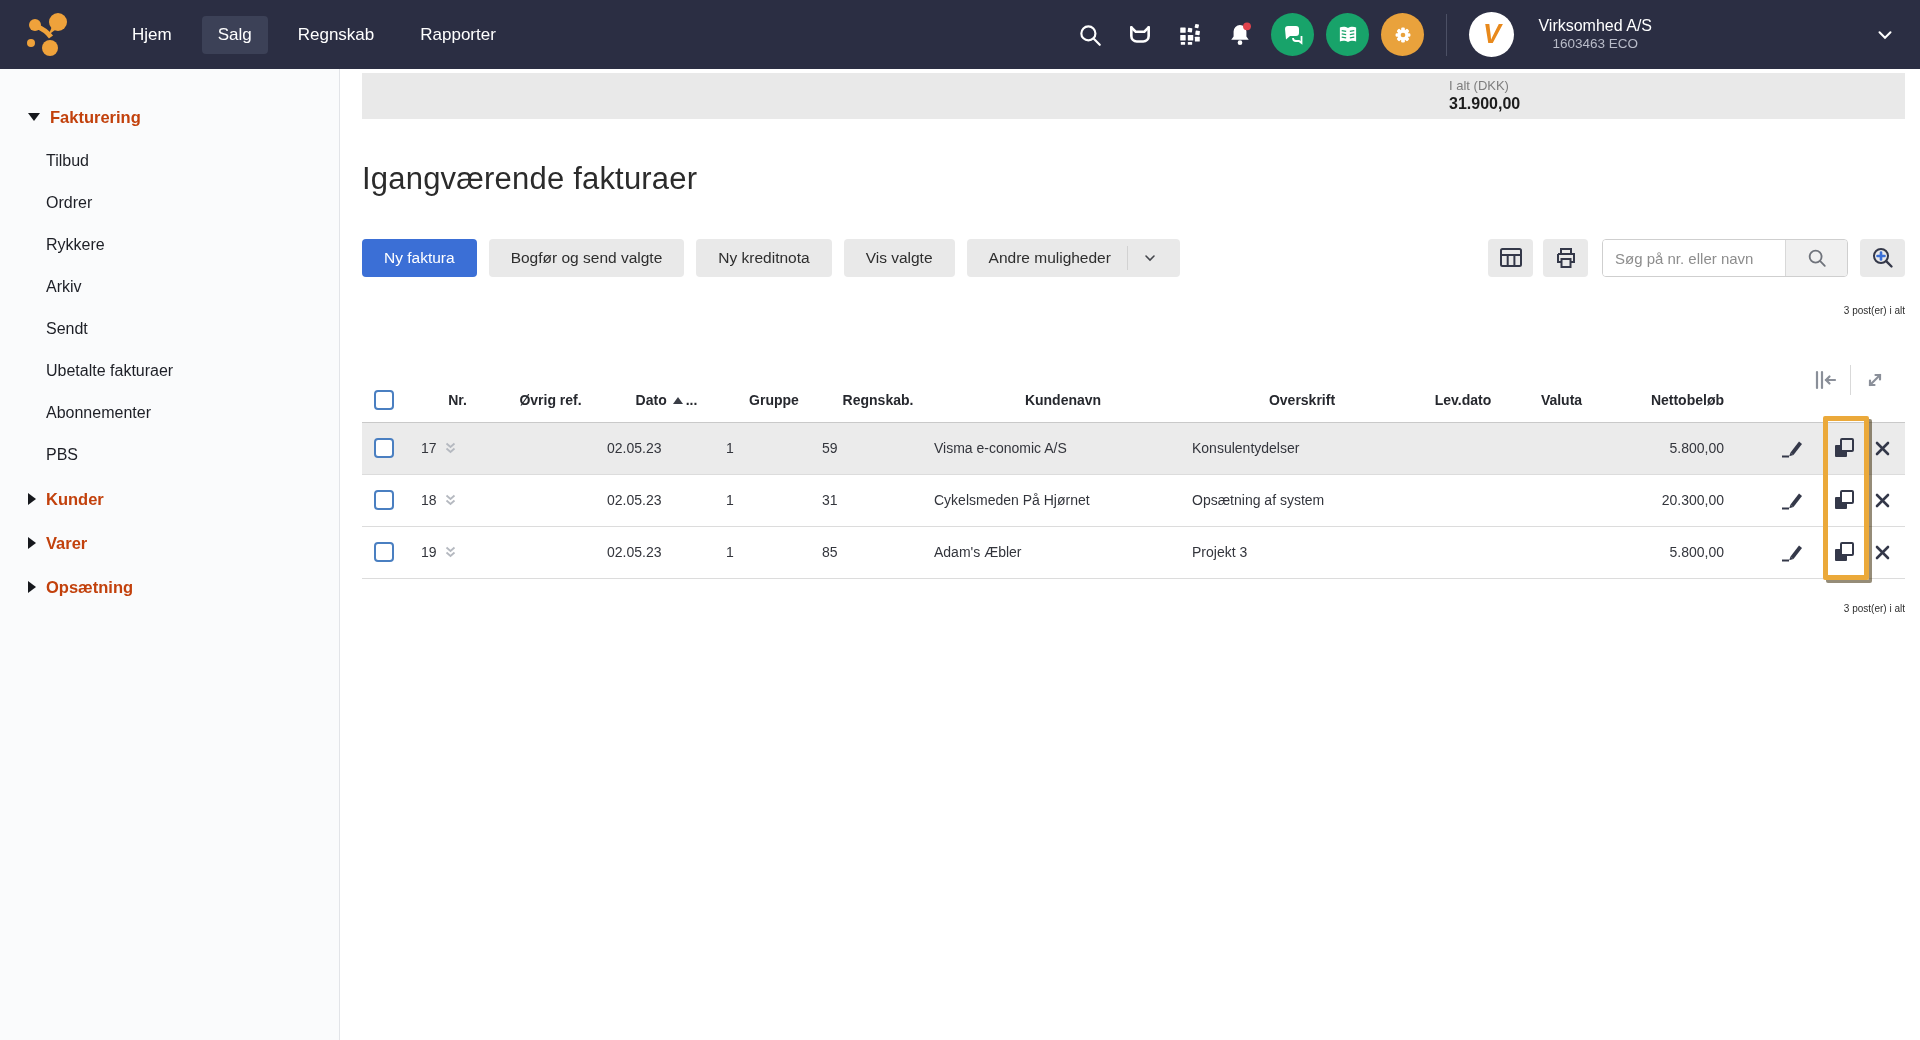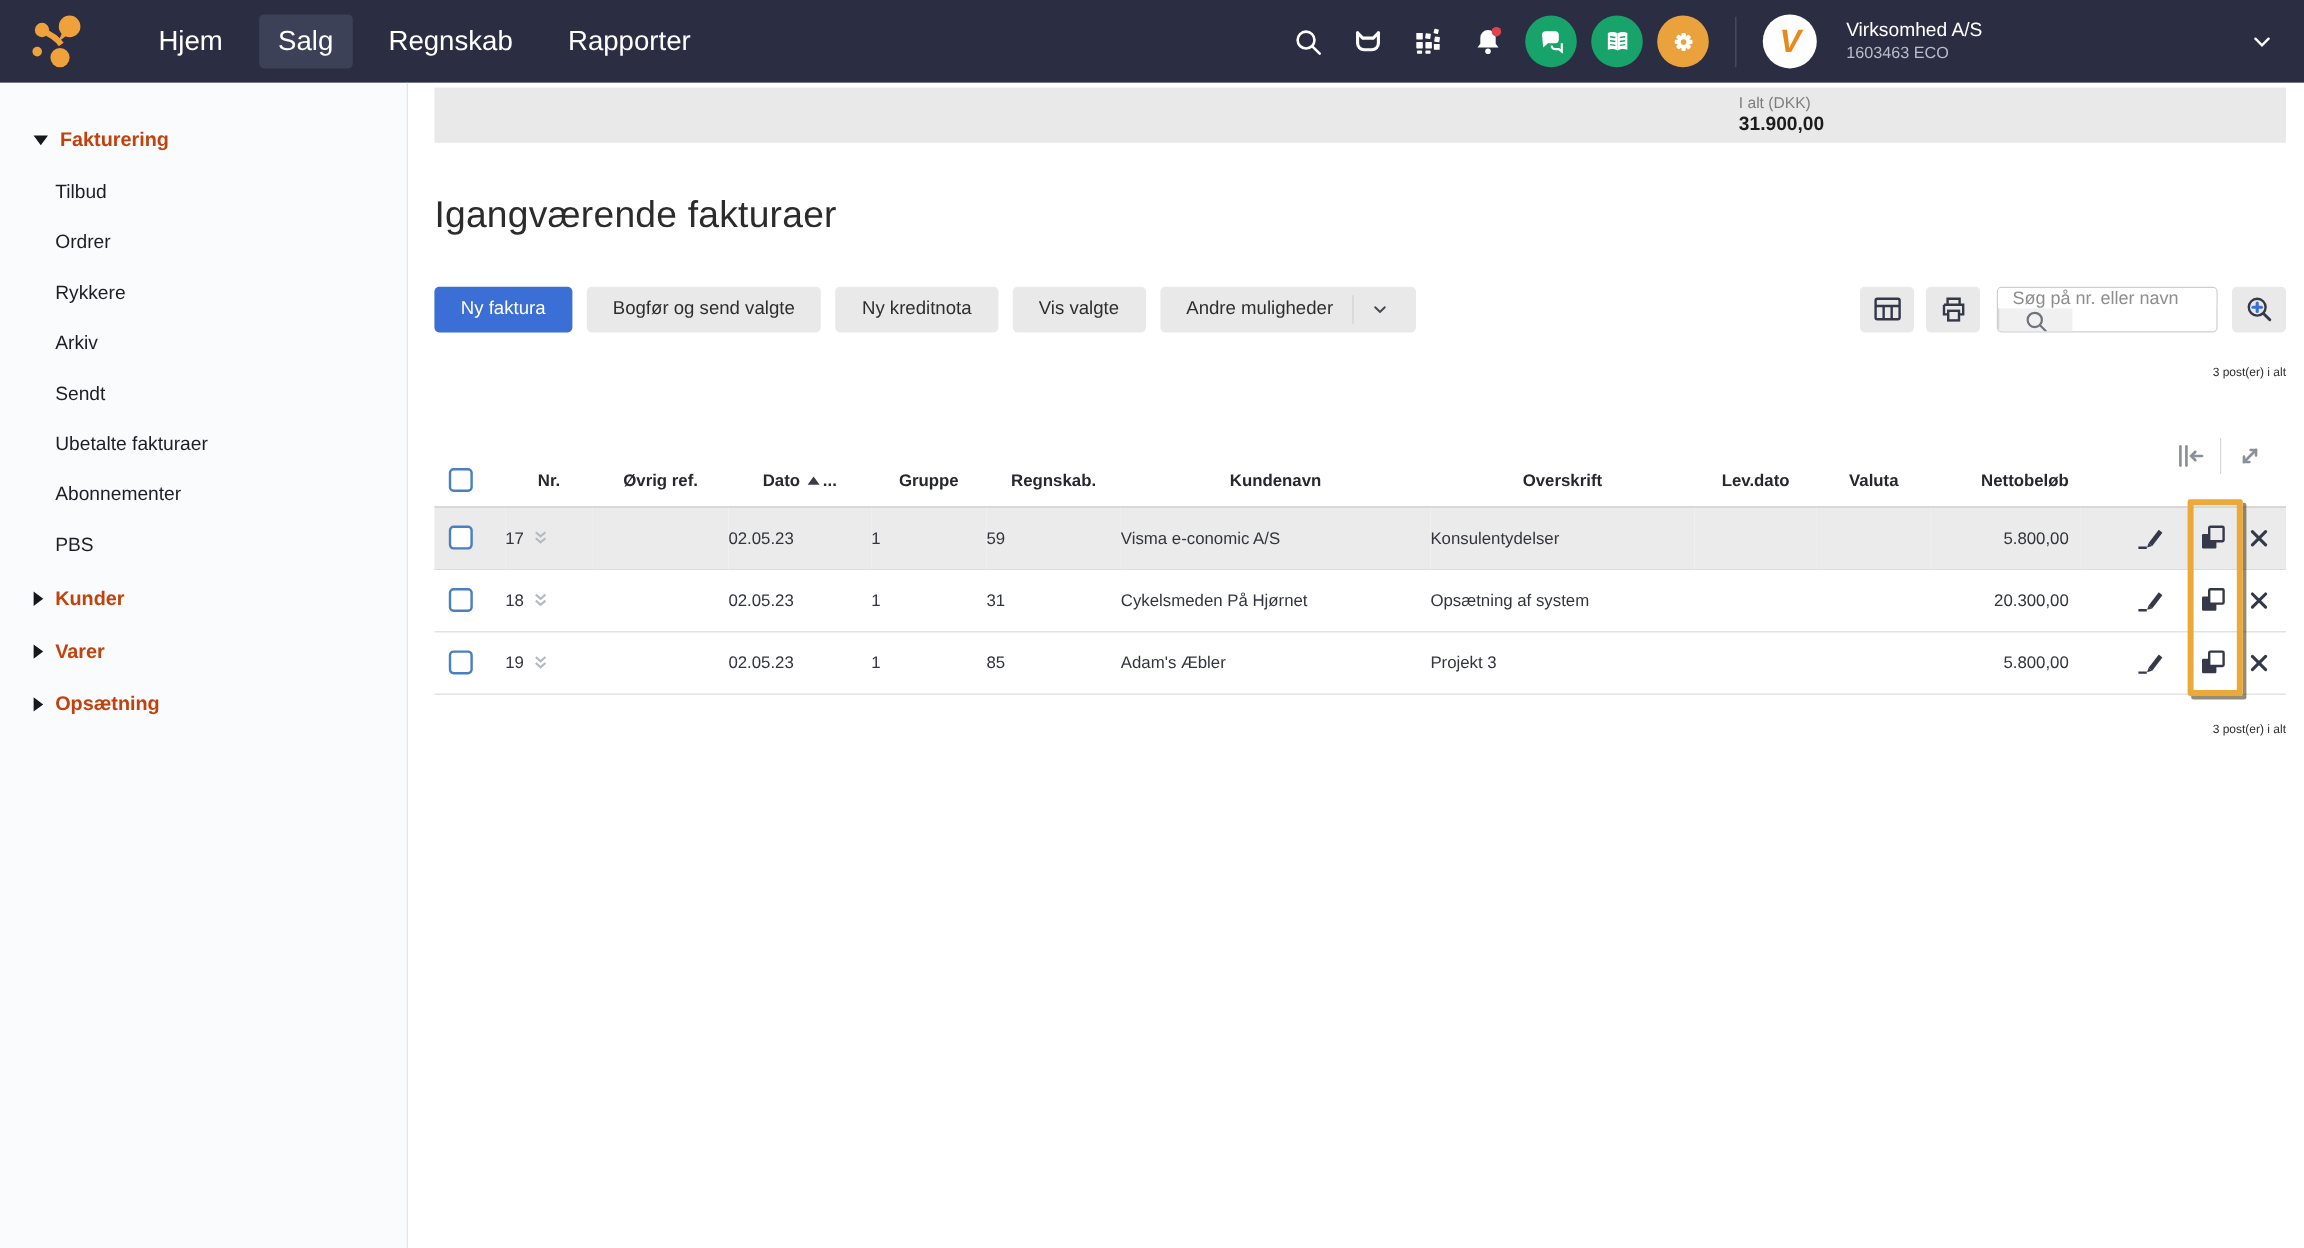--- a/index.html
+++ b/index.html
@@ -5,31 +5,31 @@
   * { margin:0; padding:0; box-sizing:border-box; }
   html,body { width:1920px; height:1040px; overflow:hidden; background:#fff;
     font-family:"Liberation Sans","DejaVu Sans",sans-serif; }
   .app { width:1920px; height:1040px; display:flex; flex-direction:column; }
 
   
   .navbar { height:69px; flex:0 0 69px; background:var(--navbar-bg,#2b2e43);
     display:flex; align-items:center; padding:0 24px 0 20px; color:#fff; }
   .logo { width:56px; height:56px; display:flex; align-items:center; justify-content:center; margin-right:40px; cursor:pointer;}
   .menu { display:flex; align-items:center; gap:14px; }
-  .menu-item { color:#fff; font-size:23px; padding:9px 16px; border-radius:4px; cursor:pointer; text-decoration:none; }
+  .menu-item { color:#fff; font-size:17px; padding:9px 16px; border-radius:4px; cursor:pointer; text-decoration:none; }
   .menu-item.active { background:#3c4157; }
   .nav-right { margin-left:auto; display:flex; align-items:center; gap:12px; }
   .nav-icon-btn { width:38px; height:38px; display:flex; align-items:center; justify-content:center; cursor:pointer; position:relative; }
   .circle-btn { width:43px; height:43px; border-radius:50%; display:flex; align-items:center; justify-content:center; cursor:pointer; }
   .circle-btn.green { background:var(--brand-green,#18a36a); }
   .circle-btn.orange { background:var(--brand-orange,#e9a23c); }
   .nav-divider { width:1px; height:42px; background:#4c5065; margin:0 10px; }
   .avatar { width:45px; height:45px; border-radius:50%; background:#fff; display:flex; align-items:center; justify-content:center; cursor:pointer; }
   .avatar .v { font-size:27px; font-weight:800; color:#e8891c; font-style:italic; line-height:1; }
-  .company { margin-left:12px; line-height:1.25; cursor:pointer; }
+  .company { margin-left:12px; line-height:1.25; cursor:pointer;text-align:center; }
   .company .c-name { font-size:16px; color:#fff; }
   .company .c-id { font-size:13.5px; color:#b9bcc9; }
   .nav-chevron { margin-left:210px; cursor:pointer; display:flex; }
 
   
   .body { flex:1; display:flex; min-height:0; }
 
   
   .sidebar { width:340px; flex:0 0 340px; background:#fafbfc; border-right:1px solid #e2e4e8; padding-top:26px; }
   .side-section { display:flex; align-items:center; height:44px; padding-left:28px; font-size:16.5px; font-weight:bold; color:#c2410c; cursor:pointer; }
@@ -47,21 +47,21 @@
   .t-value { font-size:16px; font-weight:bold; color:#1c1c1c; }
   .page-title { margin-top:42px; font-size:31px; font-weight:300; color:#2b2b2b; letter-spacing:0.2px; }
 
   .toolbar { margin-top:42px; width:1543px; height:38px; display:flex; }
   .btn { height:38px; border:none; border-radius:4px; font-size:15.5px; padding:0 22px; cursor:pointer;
     font-family:inherit; background:#e9e9e9; color:#2e2e2e; margin-right:12px; display:flex; align-items:center; }
   .btn.primary { background:var(--accent-blue,#3b6fd6); color:#fff; }
   .btn .btn-divider { width:1px; height:24px; background:#d2d2d2; margin:0 14px 0 16px; }
   .toolbar-right { margin-left:auto; display:flex; align-items:center; }
   .tool-btn { width:45px; height:38px; background:#e9e9e9; border:none; border-radius:4px; display:flex; align-items:center; justify-content:center; cursor:pointer; margin-left:10px; }
-  .search-group { display:flex; margin-left:14px; height:38px; border:1px solid #cfcfcf; border-radius:4px; overflow:hidden; background:#fff;flex-direction:column; }
+  .search-group { display:flex; margin-left:14px; height:38px; border:1px solid #cfcfcf; border-radius:4px; overflow:hidden; background:#fff; }
   .search-input { width:182px; border:none; outline:none; padding:0 12px; font-size:15px; font-family:inherit; color:#333; }
   .search-input::placeholder { color:#8d8d8d; }
   .search-btn { width:62px; background:#f0f0f0; border:none; border-left:1px solid #d8d8d8; display:flex; align-items:center; justify-content:center; cursor:pointer; }
   .count { width:1543px; text-align:right; font-size:10px; color:#2e2e2e; margin-top:28px; }
   .count.bottom { margin-top:24px; }
 
   
   .table-wrap { position:relative; margin-top:62px; width:1543px; }
   .header-tools { position:absolute; top:-14px; right:6px; display:flex; align-items:center; gap:0; }
   .header-tools .ht-btn { padding:4px 12px; cursor:pointer; display:flex; align-items:center; }

